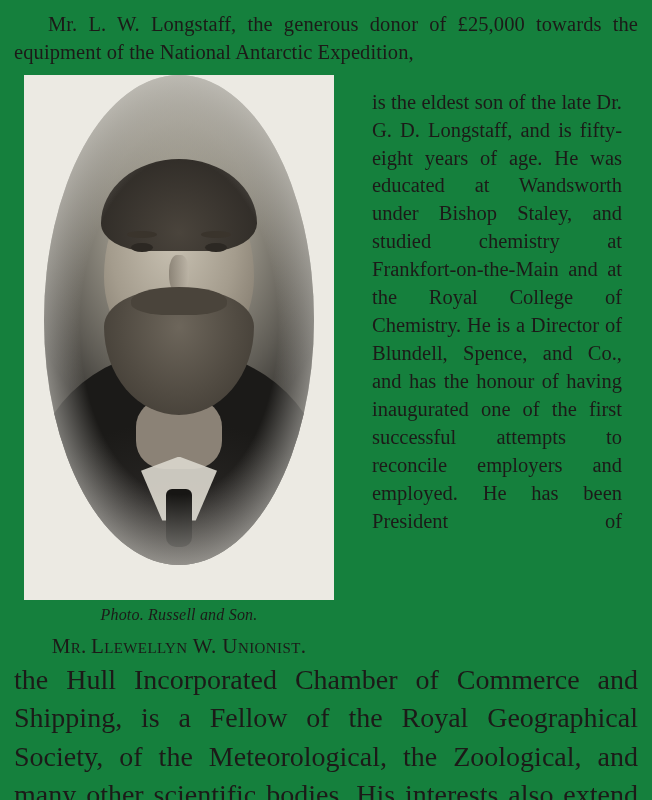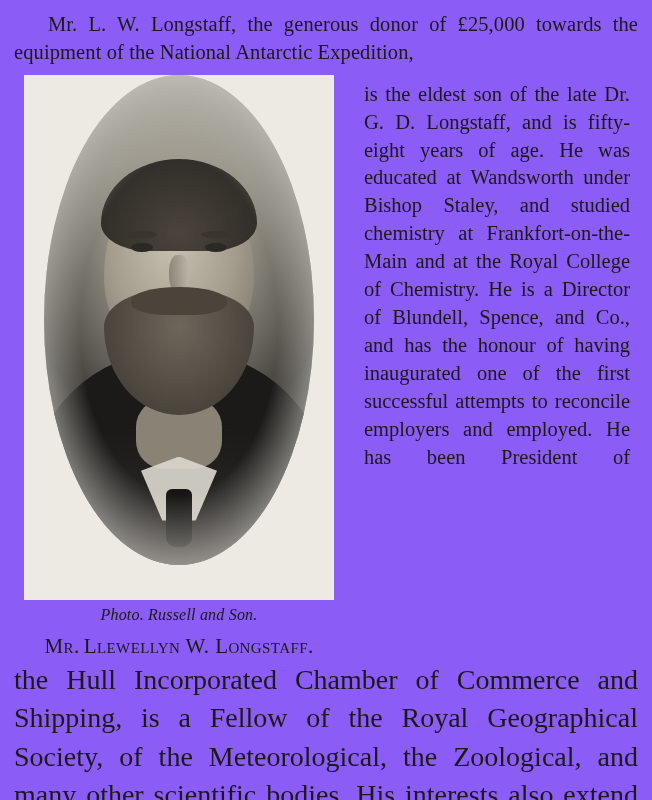--- a/index.html
+++ b/index.html
@@ -13,21 +13,21 @@
     font-family: "Liberation Serif", serif;
     color: #1c1a18;
     overflow: hidden;
   }
   .page {
     position: relative;
     width: 652px;
     height: 800px;
     box-sizing: border-box;
     padding: 10px 14px 8px 14px;
-    background: #8b5cf6;
+    background: #15803d;
   }
 
   
   .intro {
     font-size: 20.5px;
     line-height: 1.38;
     text-align: justify;
     letter-spacing: 0.1px;
     margin: 0 0 2px 0;
   }
@@ -211,21 +211,21 @@
 
   .sidecol {
     flex: 1 1 auto;
     font-size: 20.5px;
     line-height: 1.365;
     text-align: justify;
     text-align-last: justify;
     padding-top: 4px;
     hyphens: manual;
   }
-  .sidecol p { margin: 8px; }
+  .sidecol p { margin: 16px; }
 
   .outro {
     font-size: 28px;
     line-height: 1.38;
     text-align: justify;
     margin: 2px 0 0 0;
   }
   .outro .last { text-align-last: left; }
 </style>
 </head>
@@ -255,21 +255,21 @@
           <div class="p-beard"></div>
           <div class="p-moustache"></div>
           <div class="p-collar"></div>
           <div class="p-tie"></div>
         </div>
         <div class="vignette"></div>
       </div>
       <div class="photo-credit">Photo. Russell and Son.</div>
       <div class="caption">
         <span class="sc">Mr.</span>
-        <span class="sc">Llewellyn W. Longstaff.</span>
+        <span class="sc">Llewellyn W. Unionist.</span>
       </div>
     </div>
 
     <div class="sidecol">
       <p>is the eldest son of the late Dr. G. D. Longstaff, and is fifty-eight years of age. He was educated at Wandsworth under Bishop Staley, and studied chemistry at Frankfort-on-the-Main and at the Royal College of Chemistry. He is a Director of Blundell, Spence, and Co., and has the honour of having inaugurated one of the first successful attempts to reconcile employers and employed. He has been President of</p>
     </div>
 
   </div>
 
   <p class="outro">

